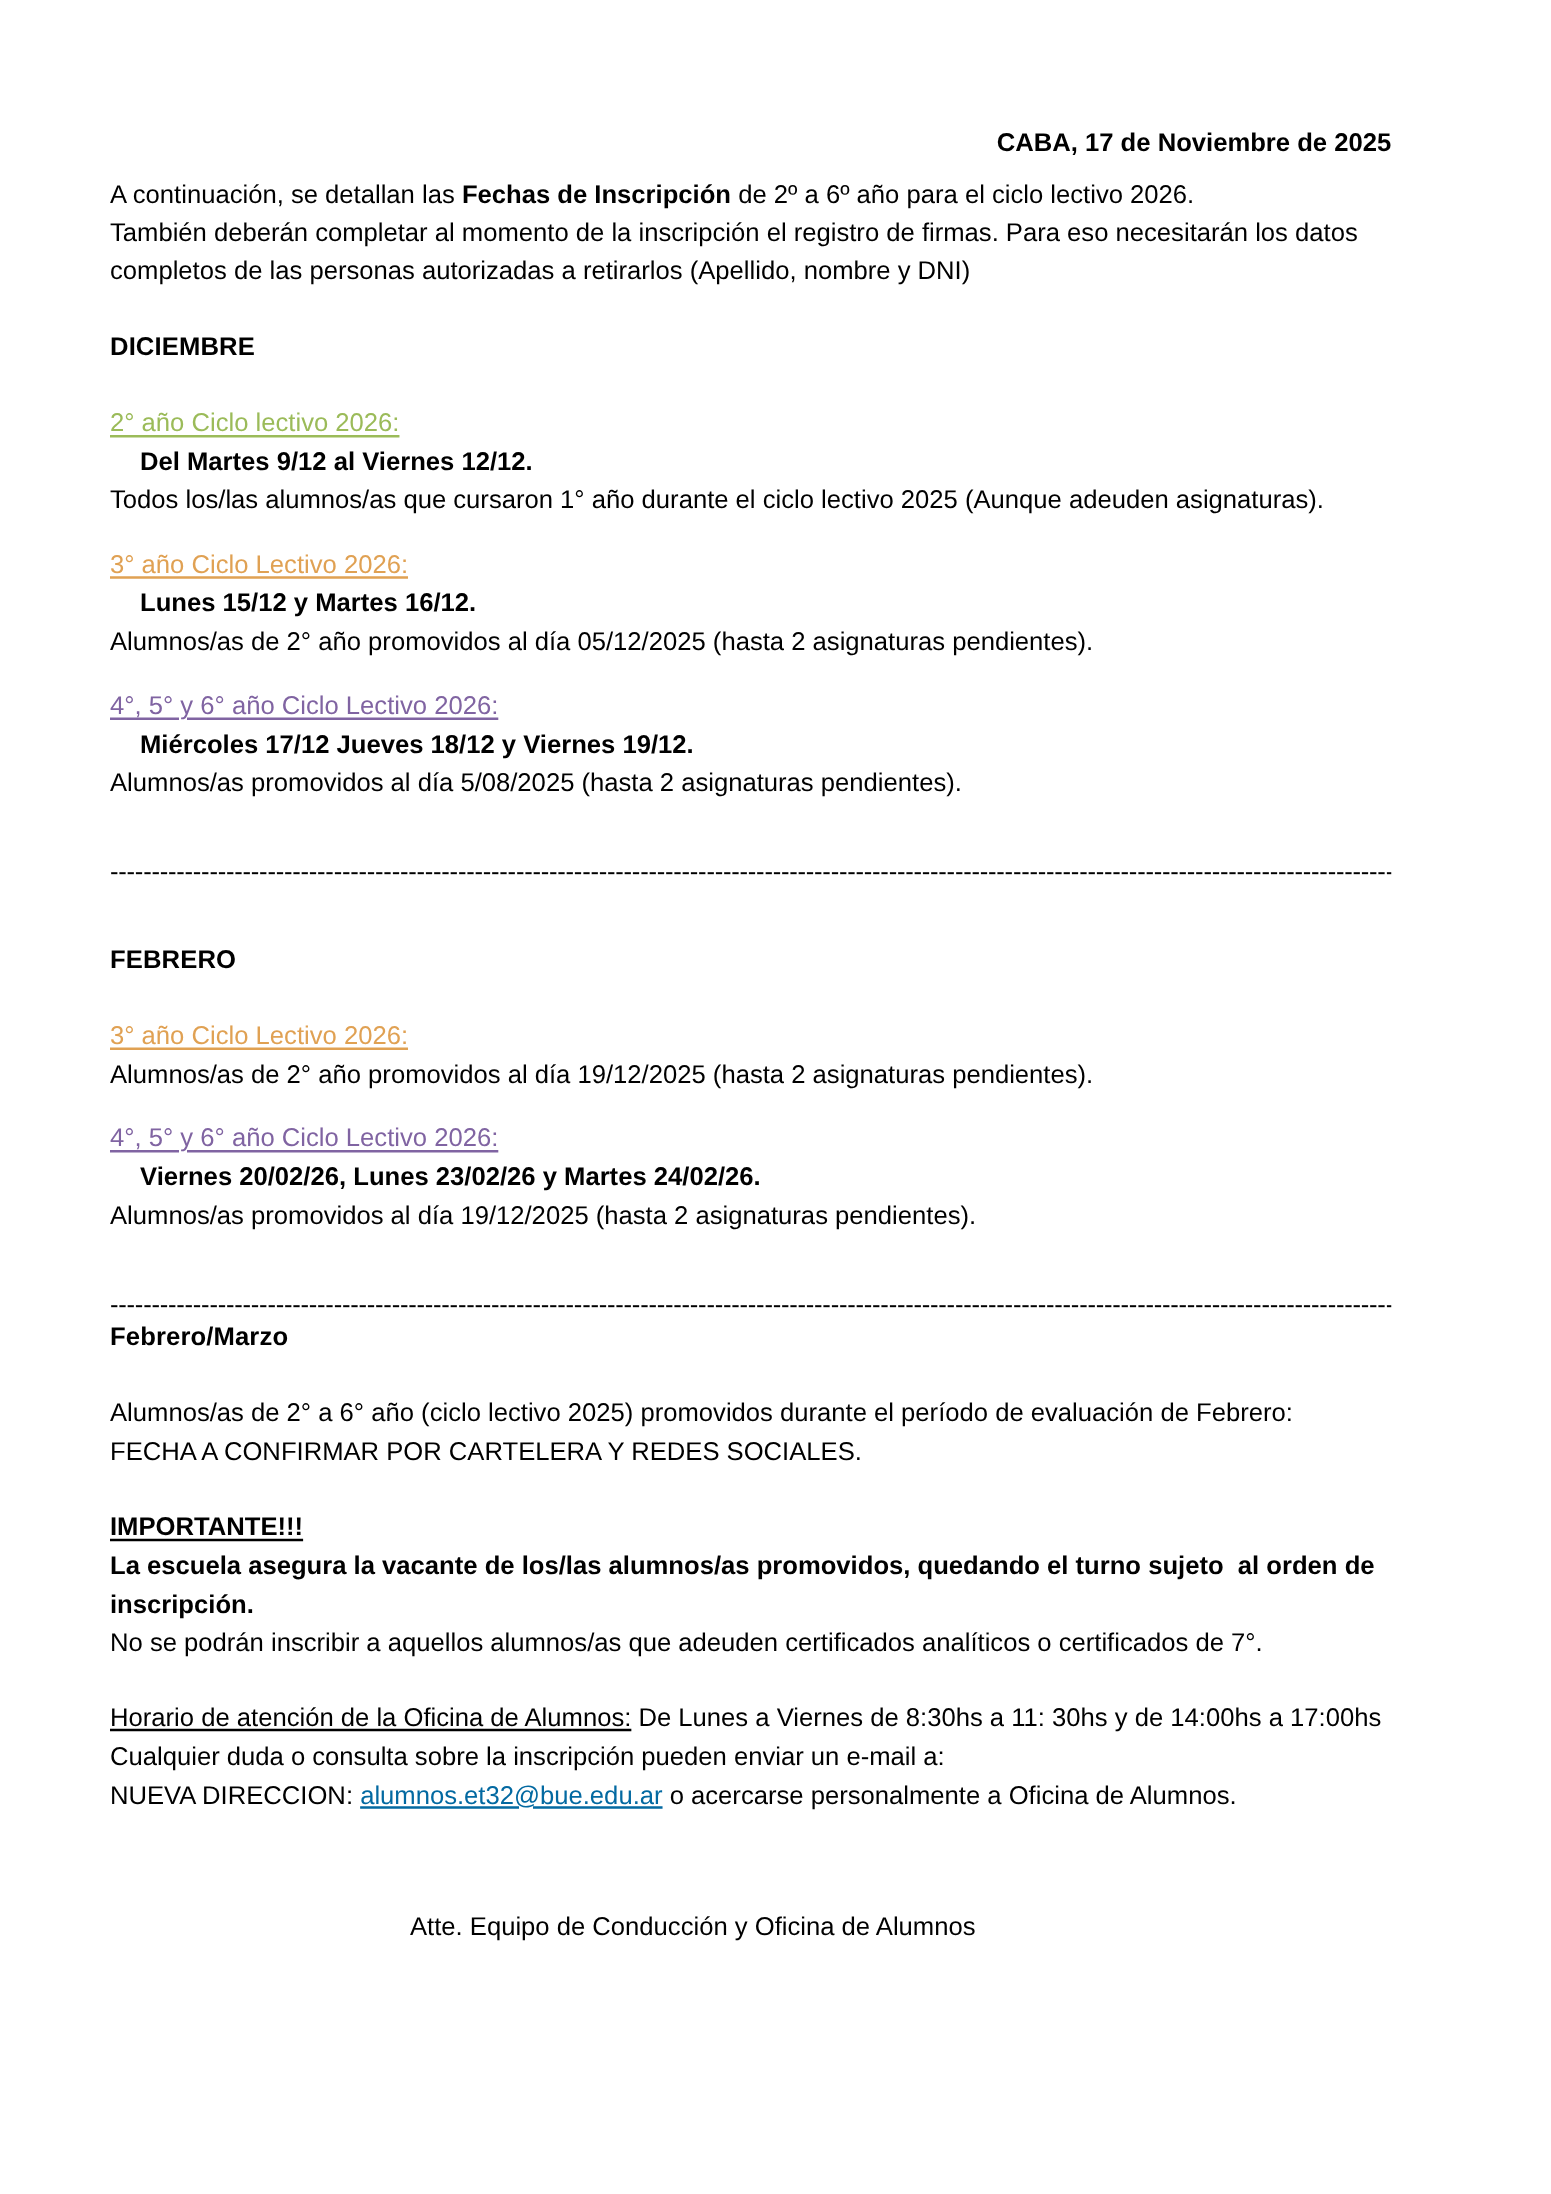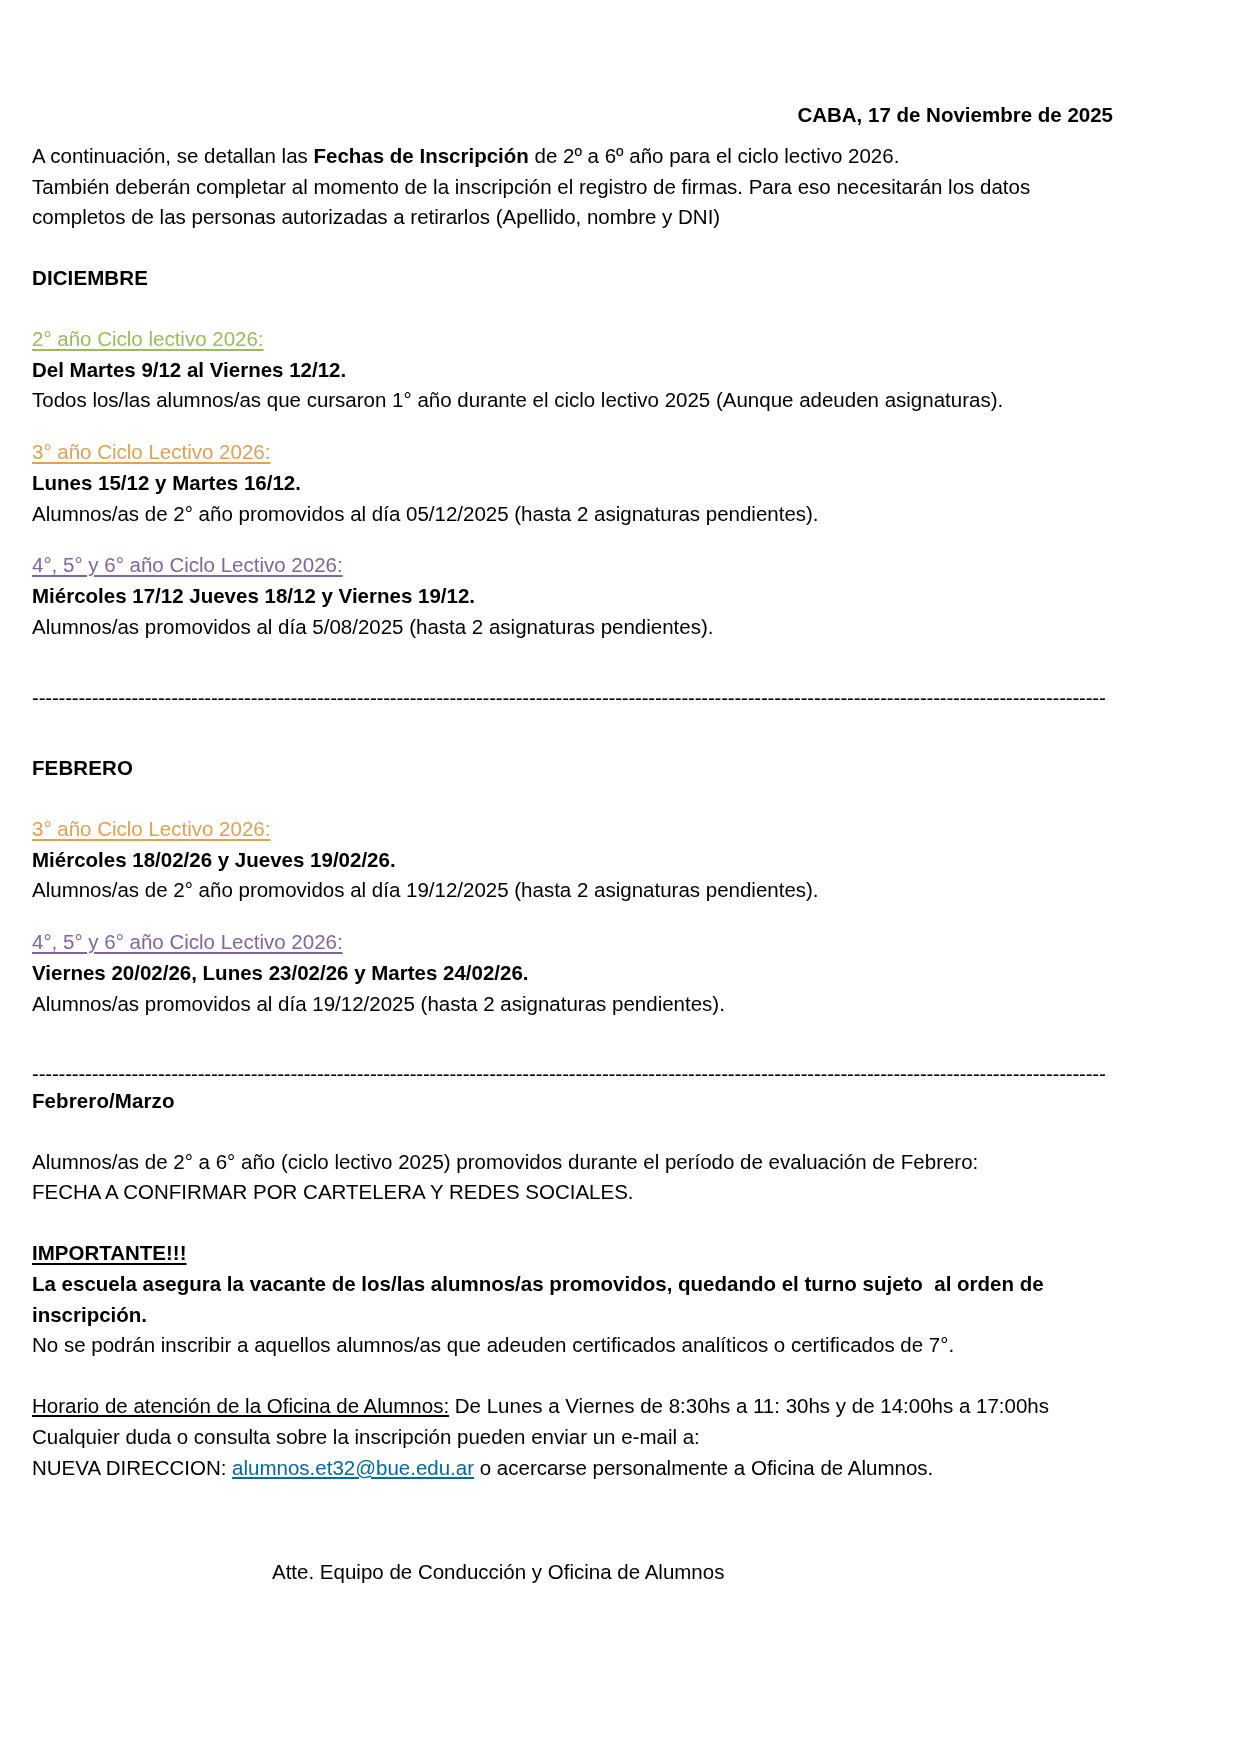--- a/index.html
+++ b/index.html
@@ -12,21 +12,21 @@
     font-family: "Liberation Sans", "DejaVu Sans", sans-serif;
     color: #000000;
   }
   .page {
     position: relative;
     width: 1241px;
     height: 1752px;
     margin: 0 auto;
     background: #ffffff;
     box-sizing: border-box;
-    padding: 100px 128px 60px 32px;
+    padding: 100px 128px 60px 88px;
     overflow: hidden;
   }
   .doc {
     font-size: 20.5px;
     line-height: 1.50;
   }
   
   .line {
     white-space: pre-wrap;
     word-wrap: break-word;
@@ -61,20 +61,21 @@
     font-weight: normal;
     text-decoration: underline;
     text-underline-offset: 3px;
   }
   .sect-head.green  { color: #9BBB59; text-decoration: underline; }
   .sect-head.orange { color: #E0A153; }
   .sect-head.purple { color: #8064A2; }
 
   .sect-dates {
     font-weight: bold;
+    margin-left: 24px;
   }
   .sect-note {
     font-weight: normal;
   }
 
   .divider {
     font-family: "Liberation Sans", "DejaVu Sans", sans-serif;
     font-size: 20.5px;
     letter-spacing: -0.2px;
     white-space: nowrap;
@@ -145,21 +146,20 @@
     <div class="divider">------------------------------------------------------------------------------------------------------------------------------------------------------------------</div>
 
     <div class="spacer-lg"></div>
 
     <div class="month-title line">FEBRERO</div>
 
     <div class="spacer-md"></div>
 
     <div>
       <div class="sect-head orange line" style="color: rgb(224, 161, 83);">3° año Ciclo Lectivo 2026:</div>
-      <div class="sect-dates line">Miércoles 18/02/26 y Jueves 19/02/26.</div>
       <div class="sect-note line">Alumnos/as de 2° año promovidos al día 19/12/2025 (hasta 2 asignaturas pendientes).</div>
     </div>
 
     <div class="spacer-sm"></div>
 
     <div>
       <div class="sect-head purple line" style="color: rgb(128, 100, 162);">4°, 5° y 6° año Ciclo Lectivo 2026:</div>
       <div class="sect-dates line">Viernes 20/02/26, Lunes 23/02/26 y Martes 24/02/26.</div>
       <div class="sect-note line">Alumnos/as promovidos al día 19/12/2025 (hasta 2 asignaturas pendientes).</div>
     </div>

